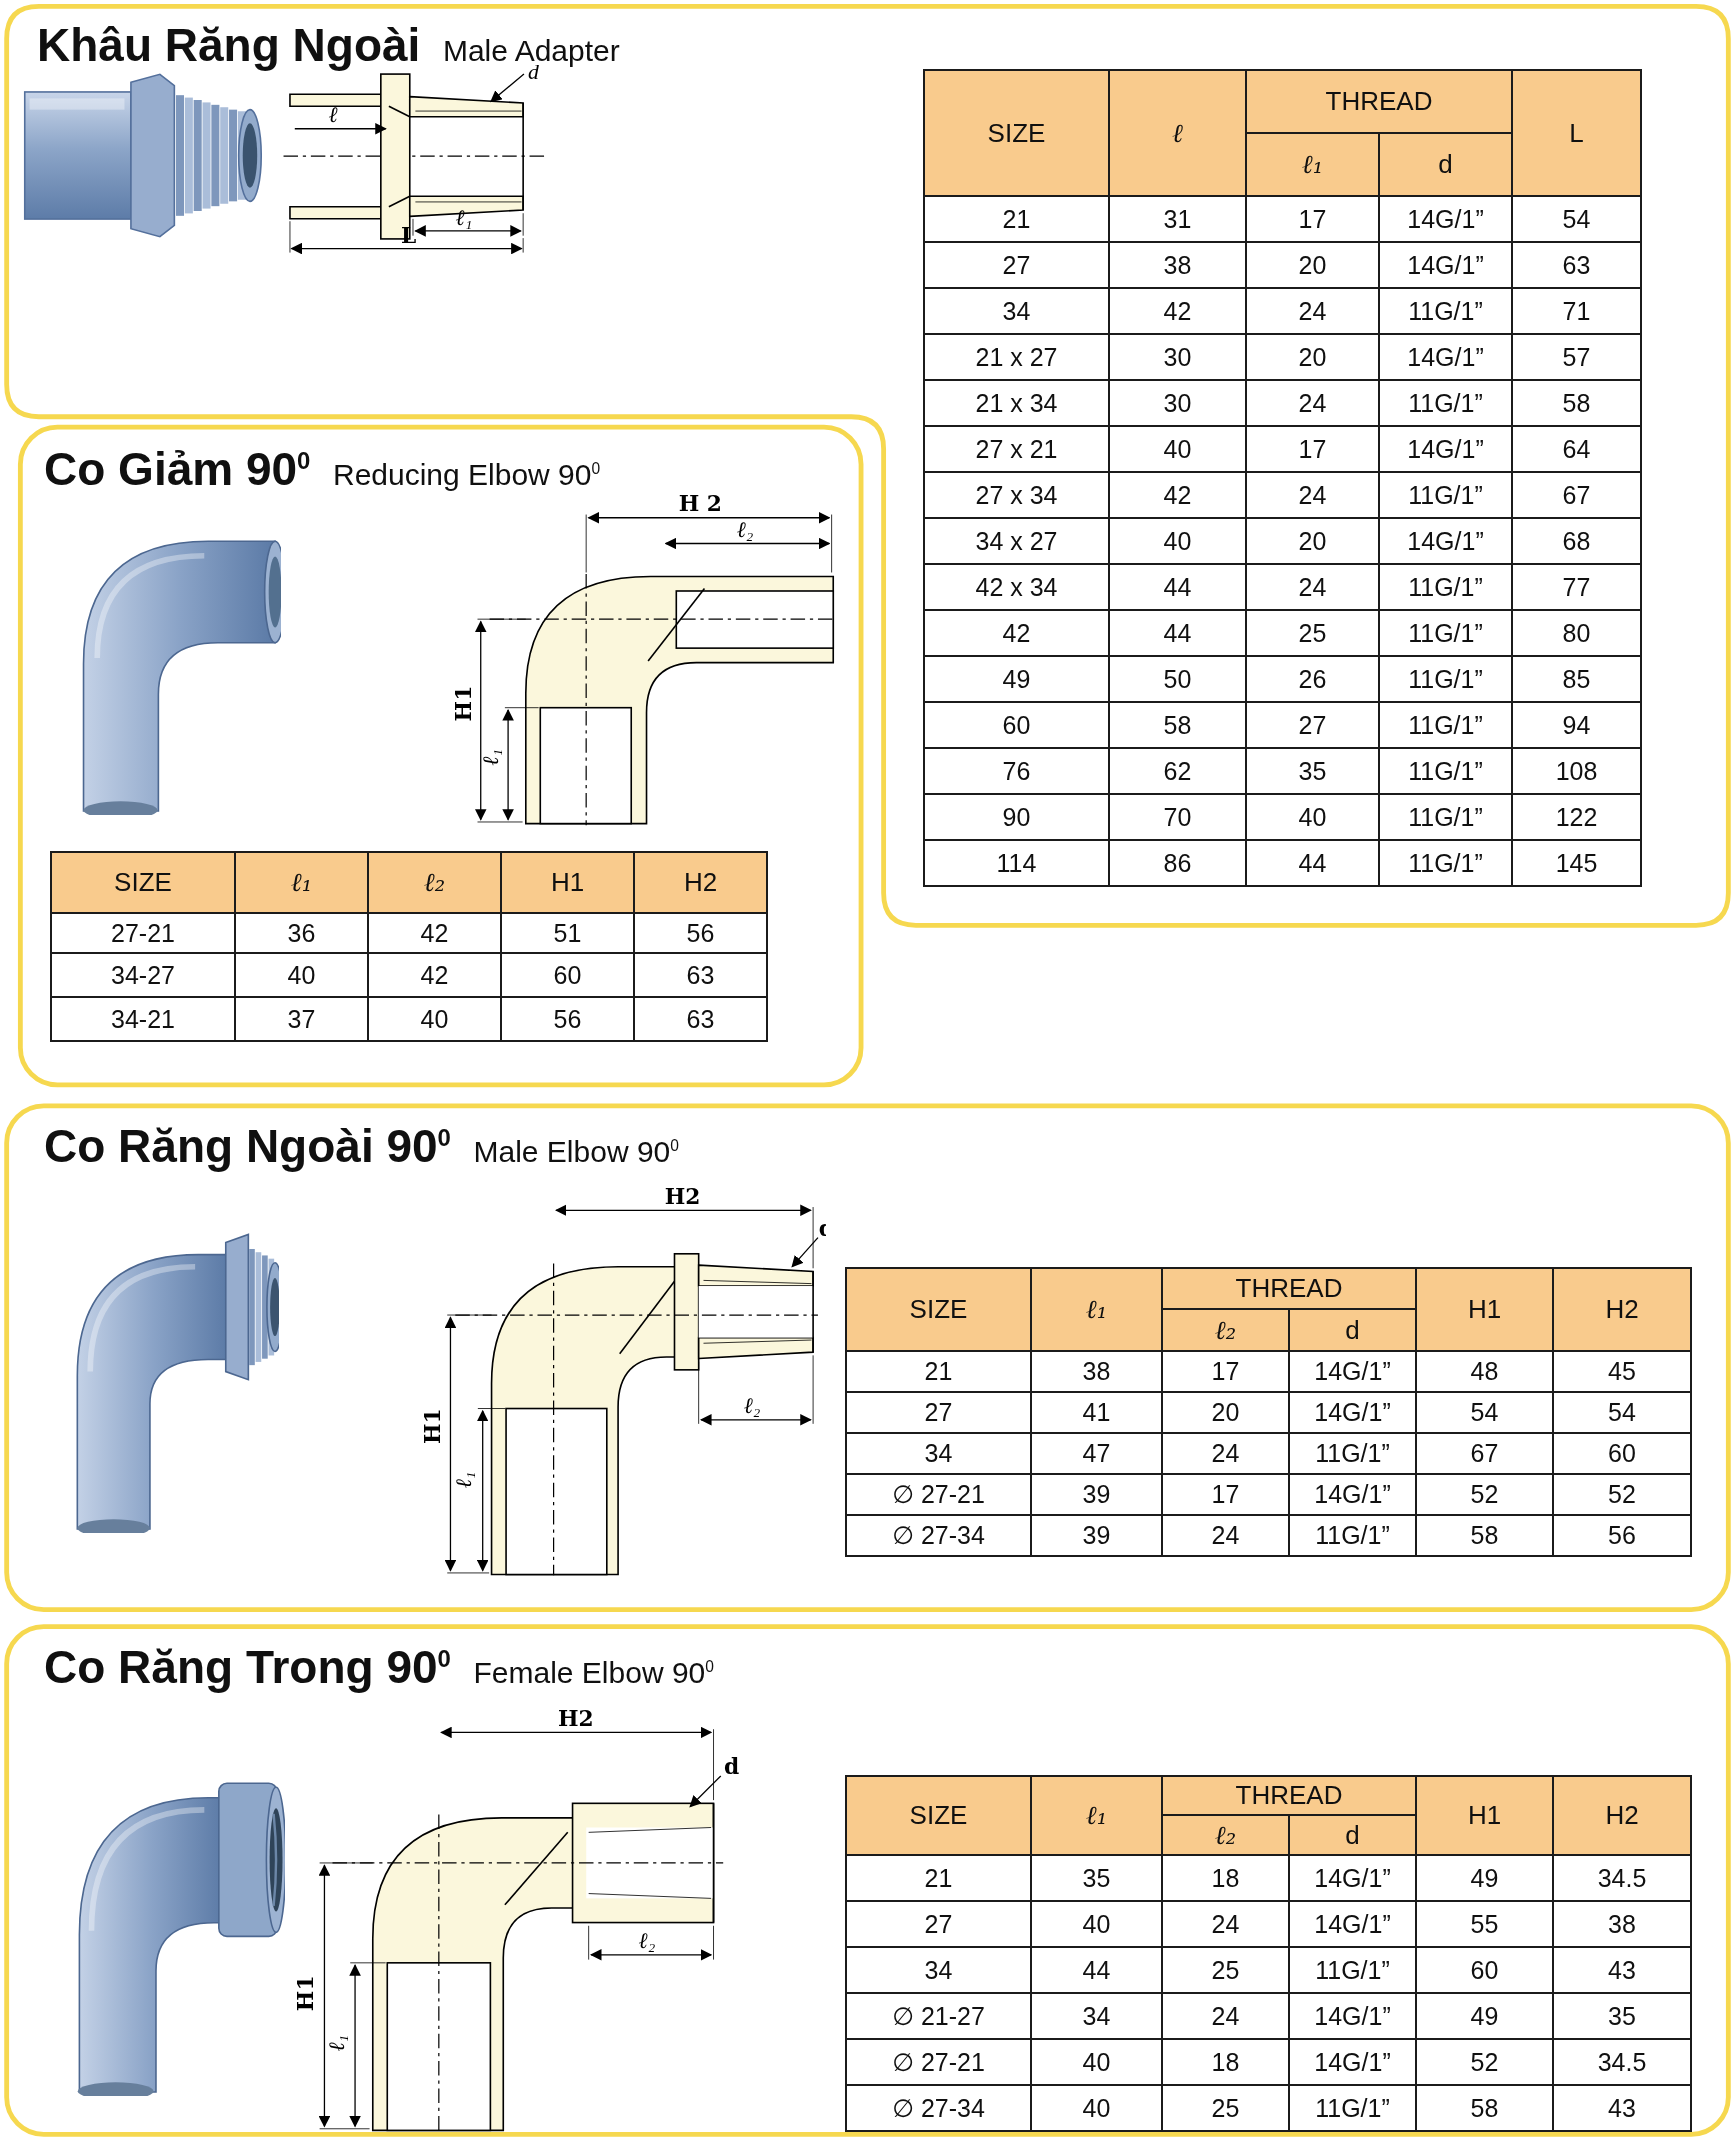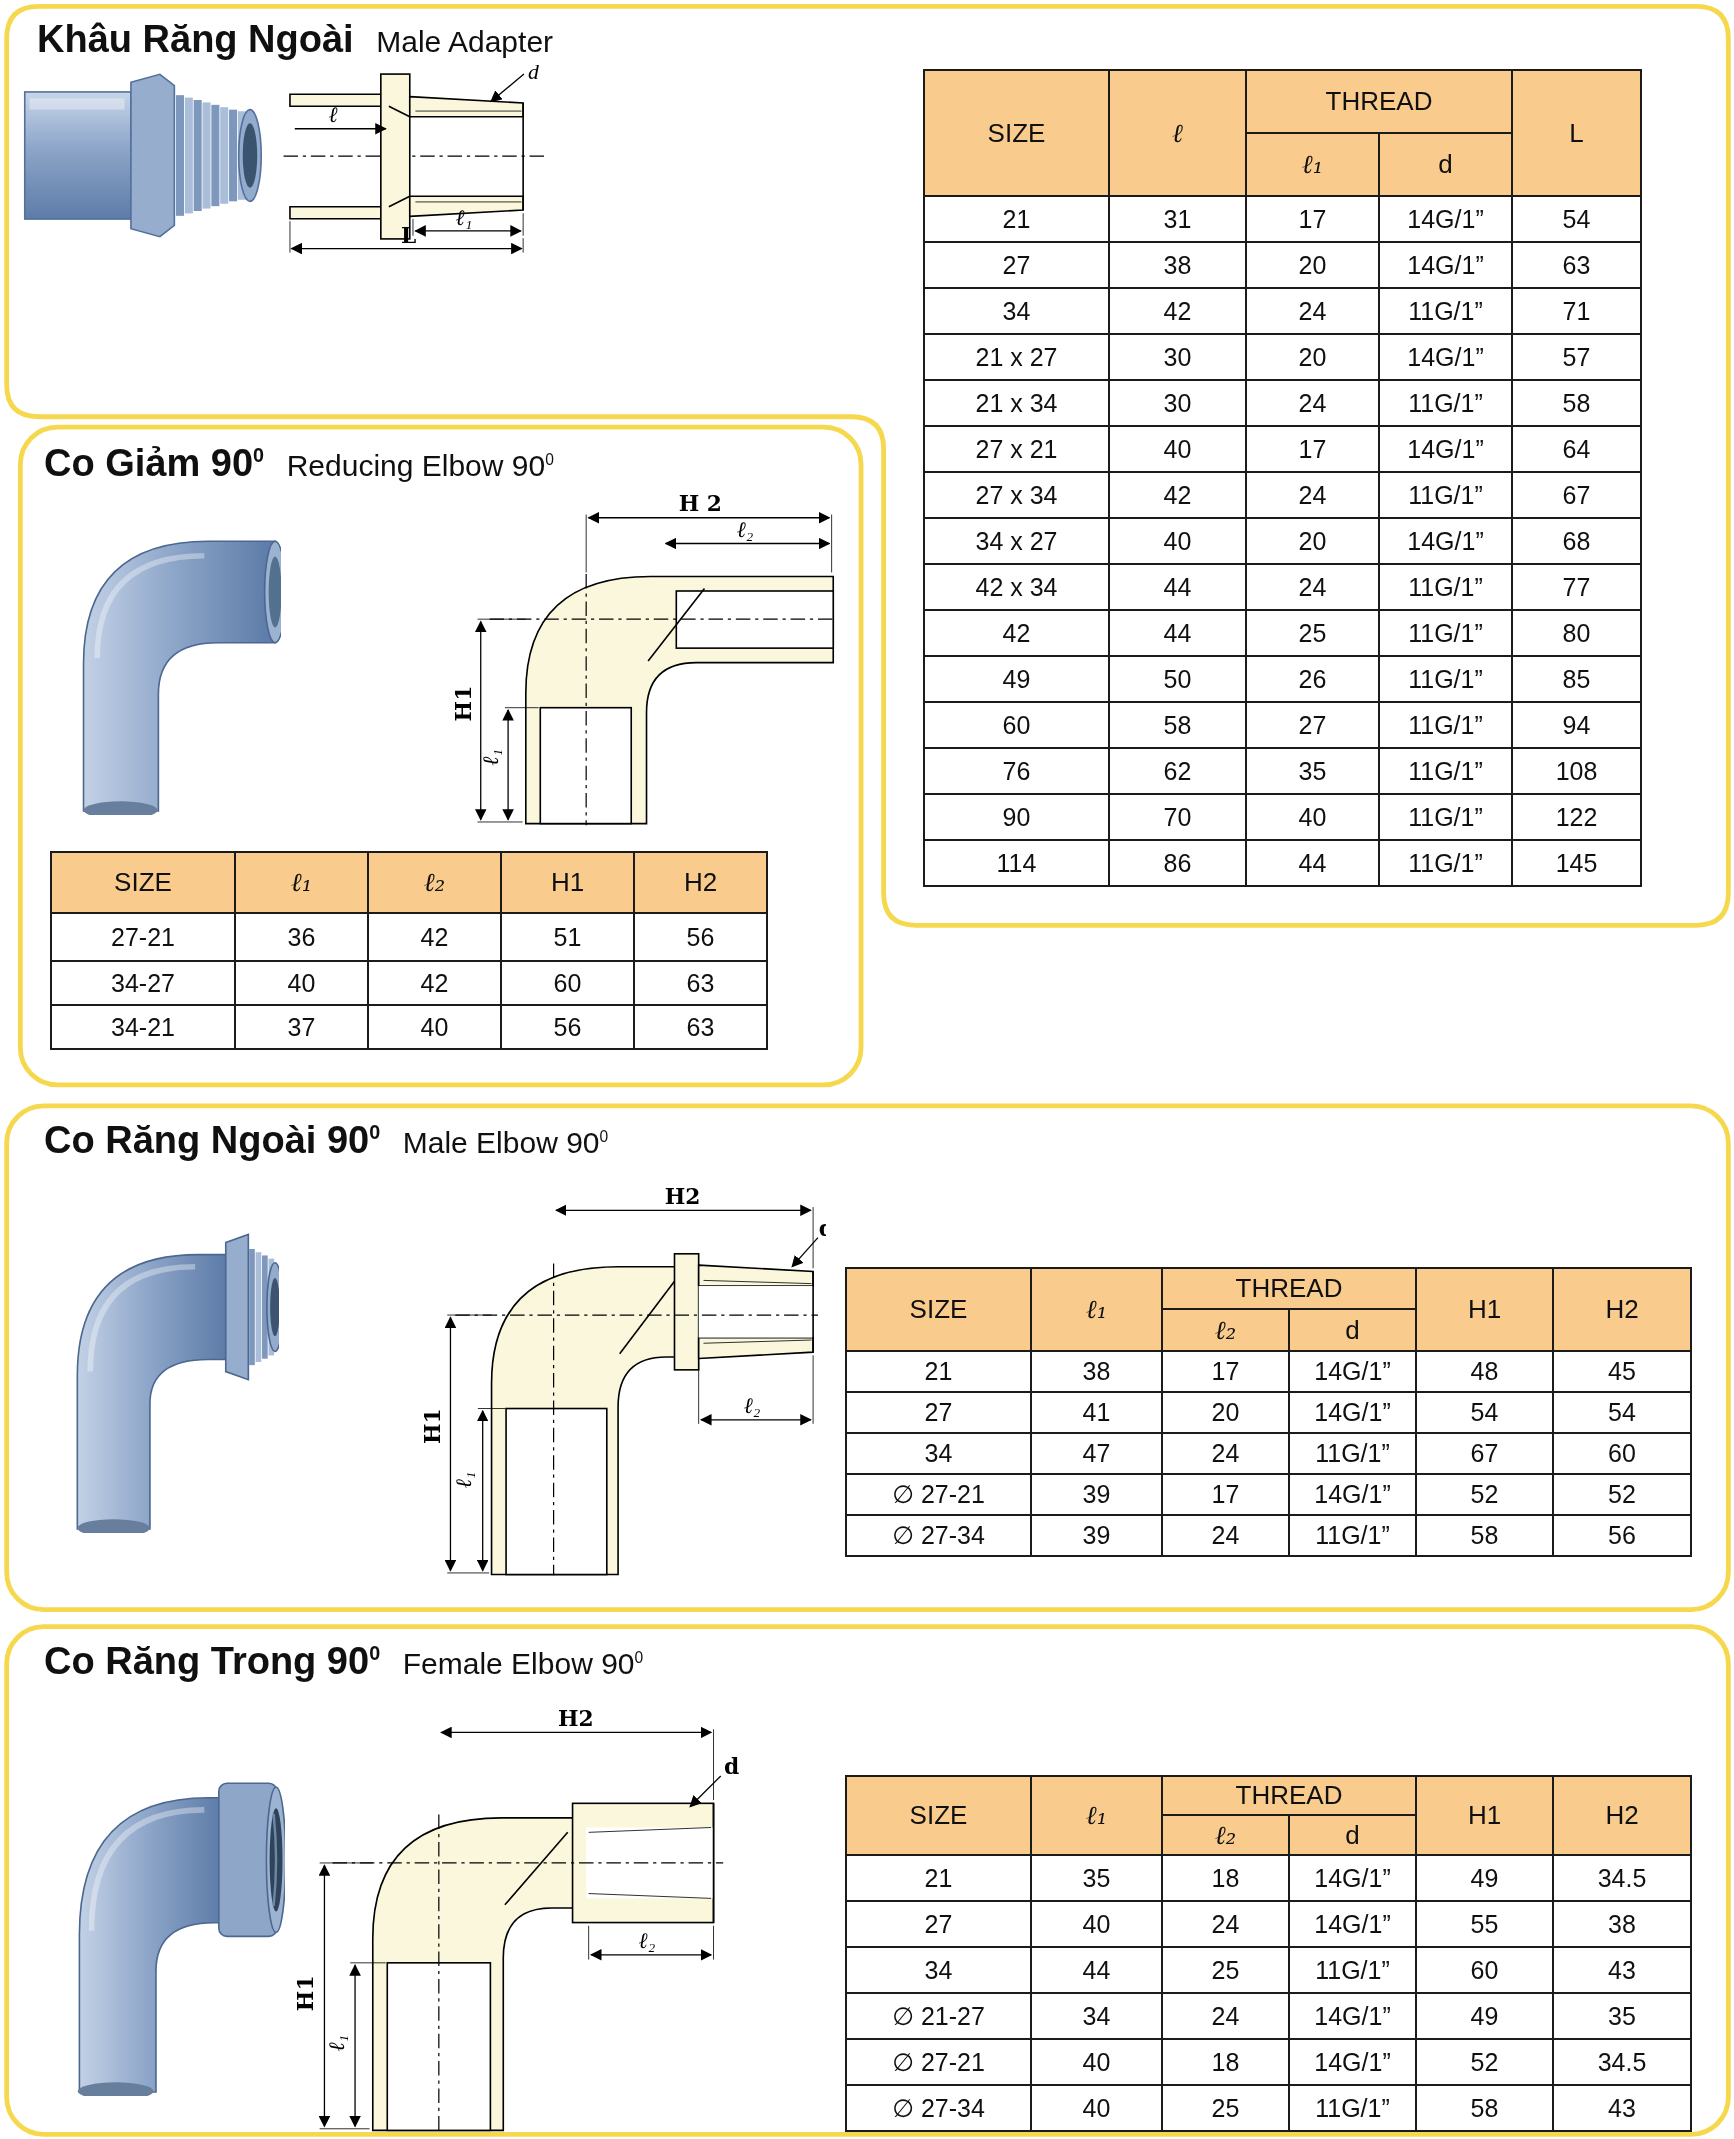--- a/index.html
+++ b/index.html
@@ -2,21 +2,21 @@
 <html style="font-size:13px"><head>
 <meta charset="utf-8">
 <style>
   html,body{margin:0;padding:0;background:#ffffff;}
   .page{position:relative;width:1735px;height:2140px;background:#ffffff;overflow:hidden;
         font-family:"Liberation Sans","DejaVu Sans",sans-serif;color:#101010;}
   .frames{position:absolute;left:0;top:0;z-index:0;pointer-events:none;}
   .abs{position:absolute;}
   
   .sec-title{position:absolute;display:flex;align-items:baseline;gap:22.6px;white-space:nowrap;z-index:3;}
-  .t-vi{font-weight:bold;font-size:38px;letter-spacing:0px;}
+  .t-vi{font-weight:bold;font-size:46px;letter-spacing:0px;}
   .t-en{font-size:30px;}
   .t-vi sup,.t-en sup{font-size:0.52em;}
   
   table.cat{border-collapse:collapse;table-layout:fixed;background:#fff;z-index:3;position:absolute;}
   table.cat th,table.cat td{border:2px solid #1b1b1b;text-align:center;vertical-align:middle;
        padding:0;font-size:25px;color:#101010;overflow:hidden;}
   table.cat th{background:#F9CB8D;font-weight:normal;font-size:26px;}
   th.ell,td.ell{font-family:"DejaVu Serif","Liberation Serif",serif;font-style:italic;}
   
   .cf{fill:#FBF7DC;stroke:#000;stroke-width:2;}
@@ -313,21 +313,21 @@
     <thead>
       <tr style="height:61px">
         <th>SIZE</th>
         <th class="ell">ℓ₁</th>
         <th class="ell">ℓ₂</th>
         <th>H1</th>
         <th>H2</th>
       </tr>
     </thead>
     <tbody>
-        <tr style="height: 48px;">
+        <tr style="height: 40px;">
           <td>27-21</td>
           <td>36</td>
           <td>42</td>
           <td>51</td>
           <td>56</td>
         </tr>
         <tr style="height: 44px;">
           <td>34-27</td>
           <td>40</td>
           <td>42</td>

